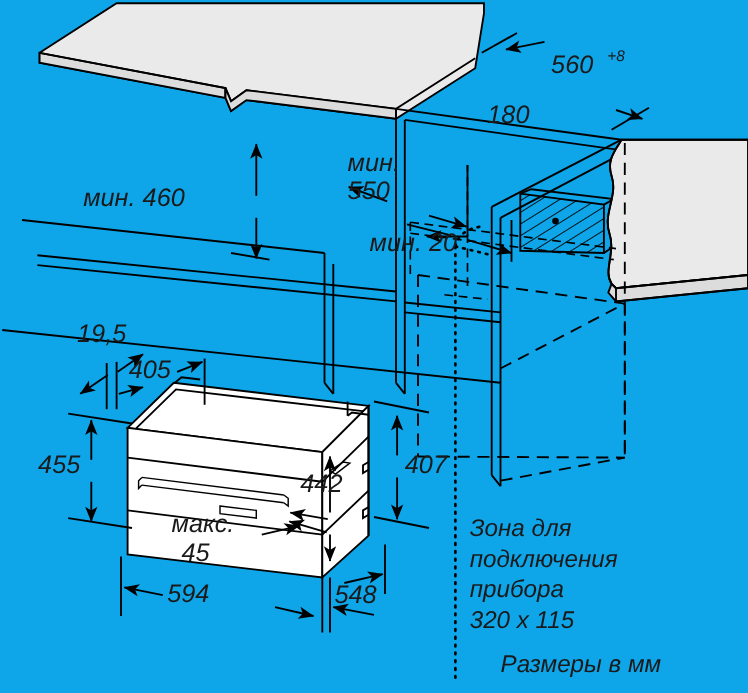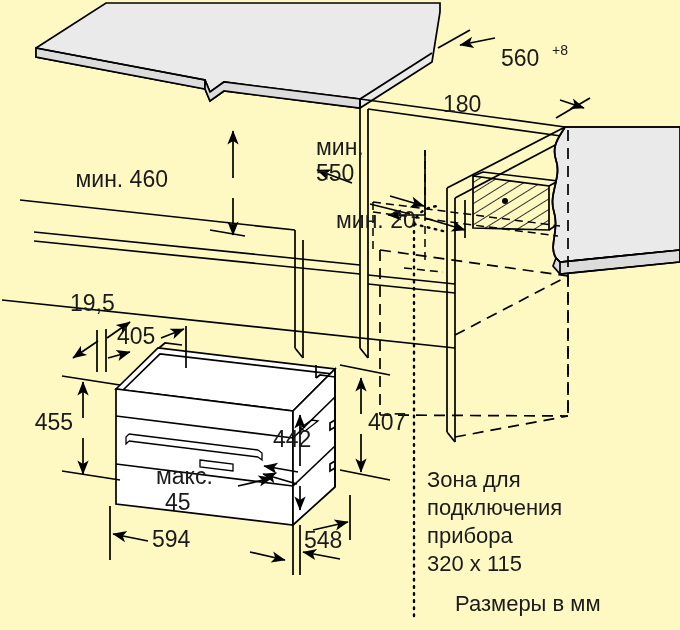--- a/index.html
+++ b/index.html
@@ -8,22 +8,23 @@
     padding: 0;
     background: #ffffff;
   }
   body {
     font-family: "Liberation Sans", sans-serif;
   }
   #drawing-root {
     position: relative;
     width: 680px;
     height: 630px;
-    background: #fef9c3;
+    background: #0ea5e9;
     overflow: hidden;
+    font-style: italic;
   }
   #drawing-svg {
     position: absolute;
     left: 0;
     top: 0;
     width: 680px;
     height: 630px;
   }
   .dim-text {
     font-family: "Liberation Sans", sans-serif;

